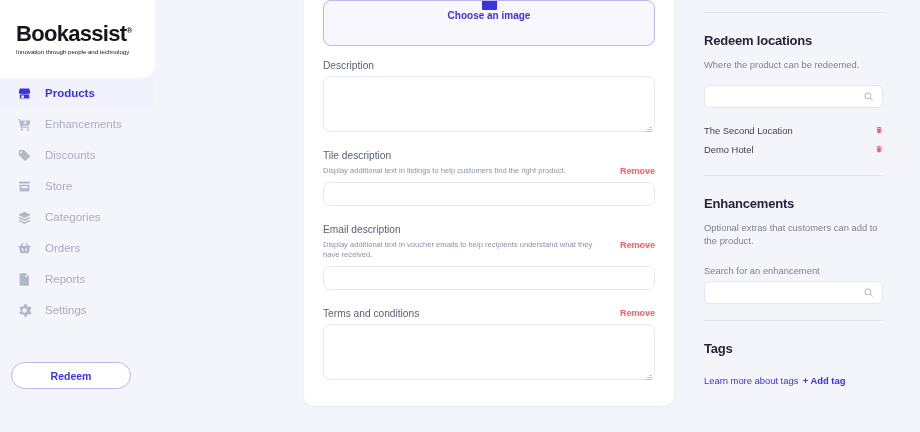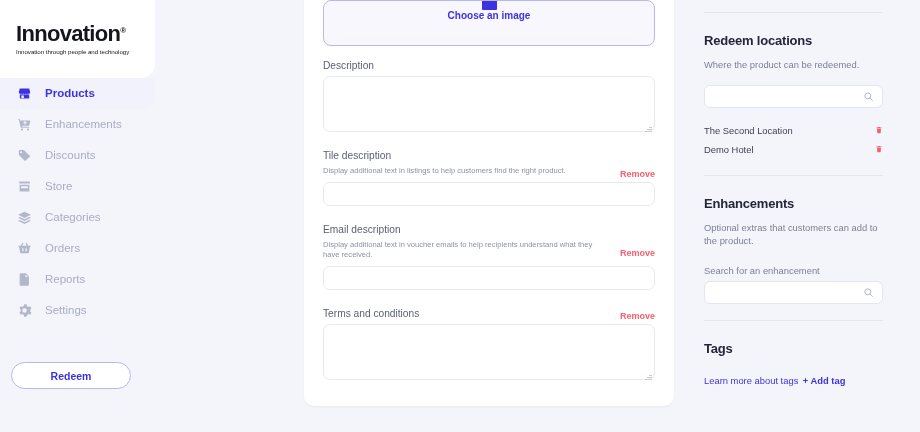--- a/index.html
+++ b/index.html
@@ -89,21 +89,21 @@
   .upload-icon {
     width: 15px; height: 15px; background: #3d32e0;
     margin-top: -6px; border-radius: 1px;
   }
   .upload-label {
     font-size: 10px; font-weight: bold; color: #3d32e0; 
   }
 
   .field { margin-top: 14px; }
   .field-label { font-size: 10.2px; color: #5c6076; margin-bottom: 5px; }
-  .field-row { display: flex; justify-content: space-between; align-items: center; gap: 0; }
+  .field-row { display: flex; justify-content: space-between; align-items: flex-start; gap: 0; }
   .field-help {
     font-size: 7.6px; color: #8d91a6; line-height: 1.32; max-width: 280px;
     margin-bottom: 6px;
   }
   .remove-link {
     font-size: 9px; color: #f2606f; cursor: pointer; white-space: nowrap;
     flex: 0 0 auto; margin-top: 0px; font-weight: bold;
   }
   .ta {
     width: 100%; border: 1px solid #e6e8ef; border-radius: 7px;
@@ -157,21 +157,21 @@
   .addtag { font-size: 9.4px; color: #3d32e0; font-weight: bold; cursor: pointer; margin-top: 19px; display:inline-block; }
 </style>
 </head>
 <body>
 
 <div class="app">
 
   <aside class="sidebar">
 
     <div class="sidebar-logo-panel">
-      <div class="logo-word"><span>Innovation</span><span class="reg">®</span></div>
+      <div class="logo-word"><span>Bookassist</span><span class="reg">®</span></div>
       <div class="logo-tag">Innovation through people and technology</div>
     </div>
 
     <nav class="nav">
 
       <div class="nav-item active">
         <span class="nico">
           <svg width="15" height="15" viewBox="0 0 24 24">
               <path d="M3 9l1.5-5h15L21 9v1.5a2.2 2.2 0 0 1-3.6 1.6 2.2 2.2 0 0 1-3.6 0 2.2 2.2 0 0 1-3.6 0 2.2 2.2 0 0 1-3.6 0A2.2 2.2 0 0 1 3 10.5V9zm1.5 4.6V20h15v-6.4a3.4 3.4 0 0 1-2.6-.5 3.5 3.5 0 0 1-3.6 0 3.5 3.5 0 0 1-3.6 0 3.5 3.5 0 0 1-3.6 0 3.4 3.4 0 0 1-1.6.5zM7 15h4v4H7z"></path>
             </svg>

